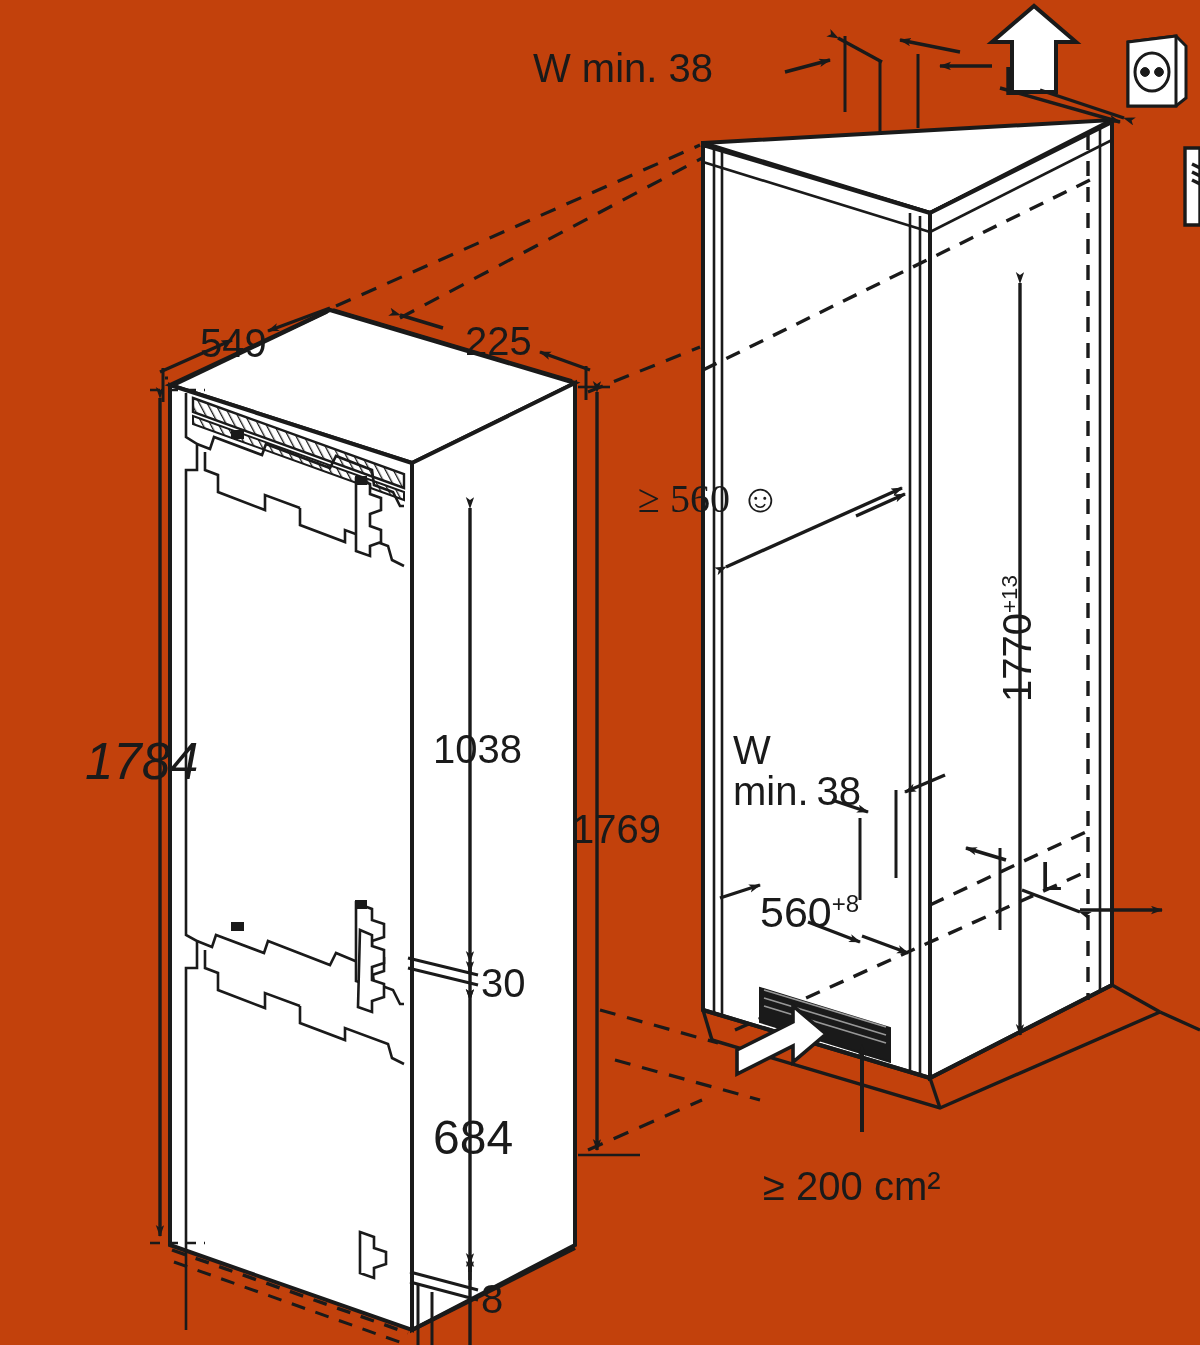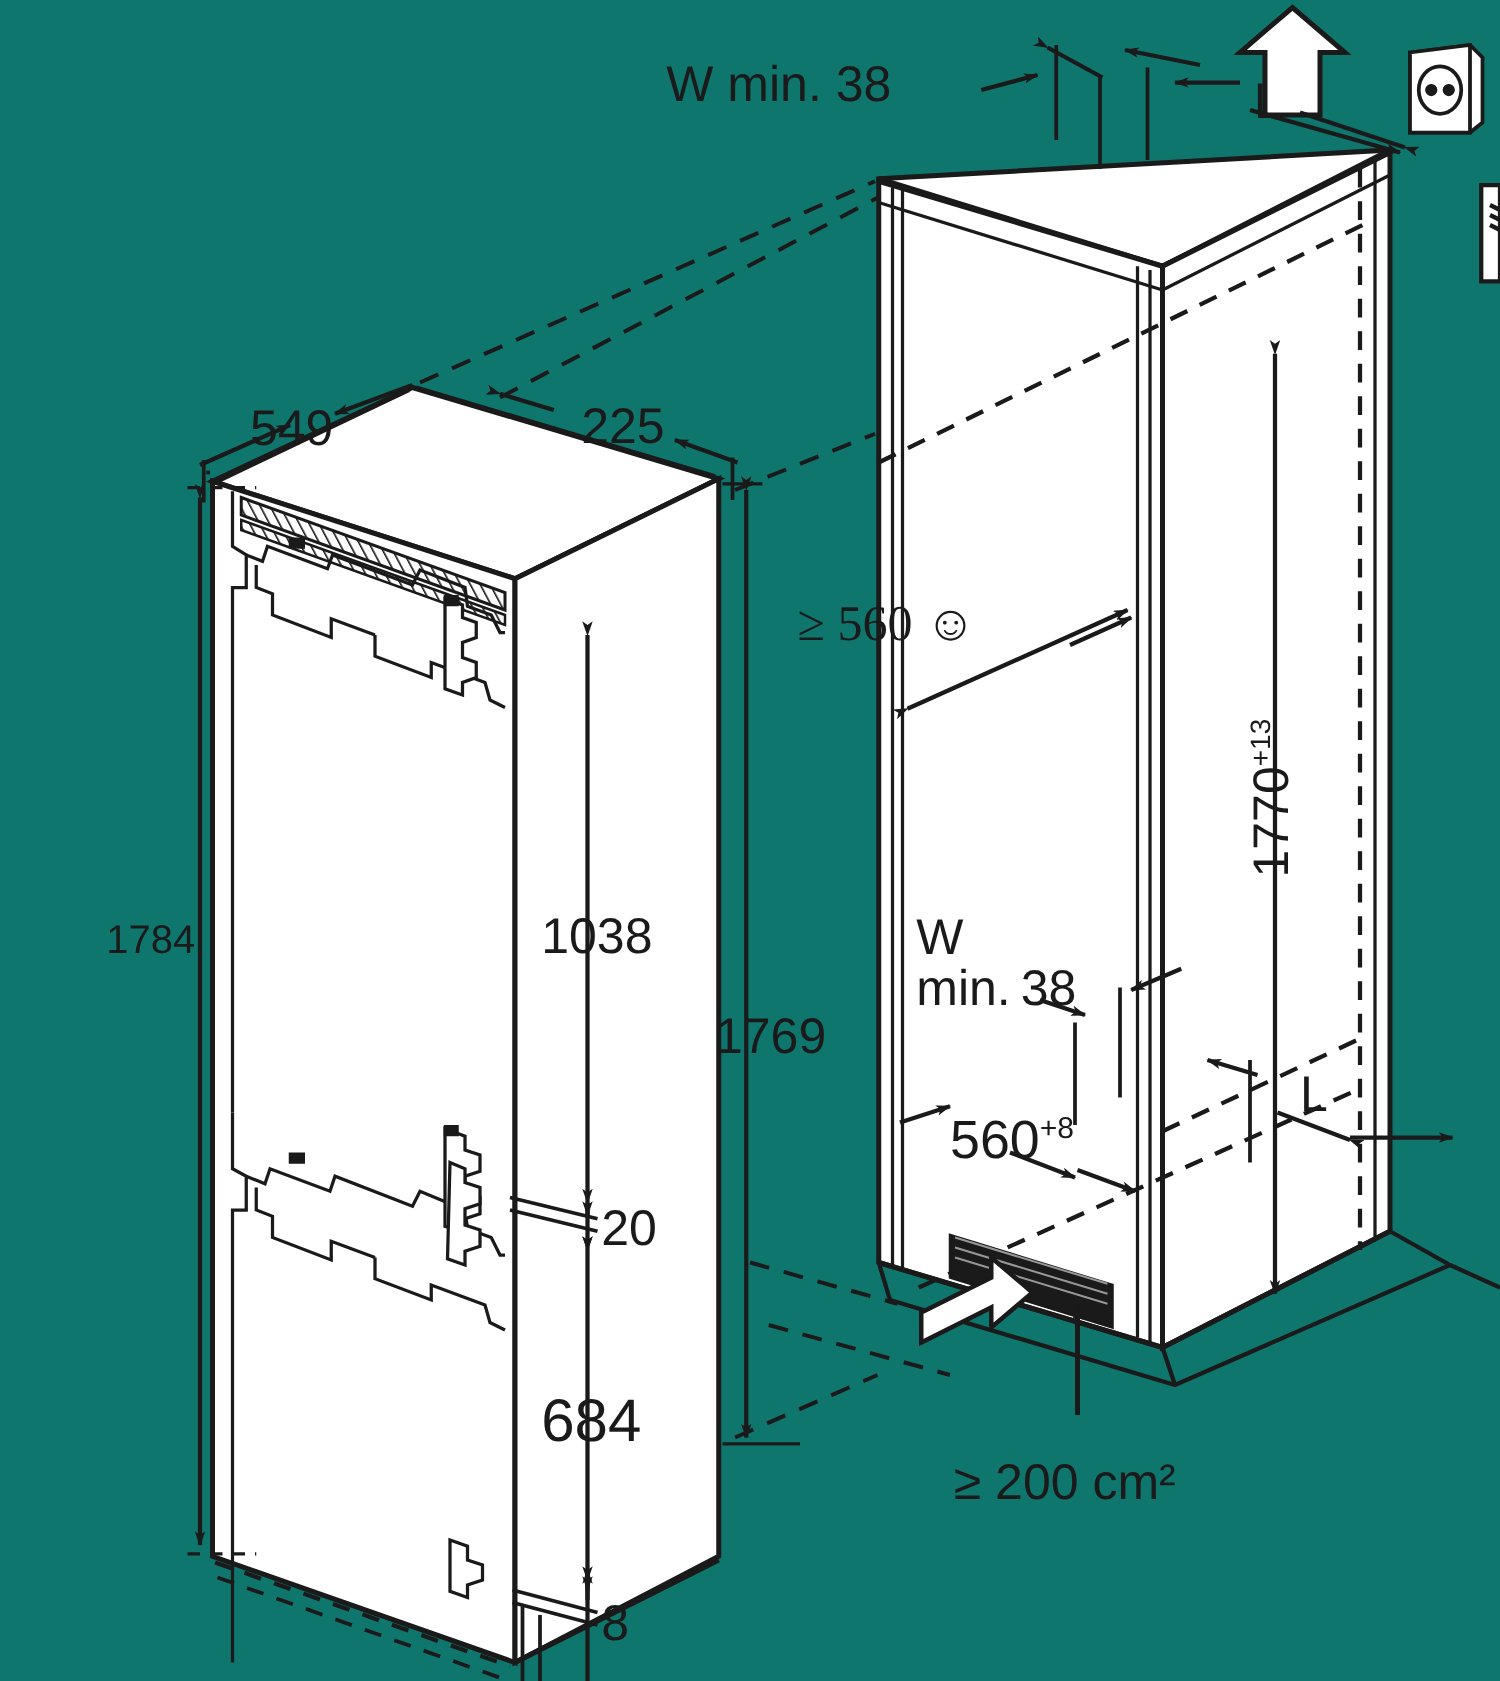--- a/index.html
+++ b/index.html
@@ -4,21 +4,21 @@
 <style>
   html, body {
     margin: 0;
     padding: 0;
     background: #ffffff;
   }
   #sheet {
     position: relative;
     width: 1200px;
     height: 1345px;
-    background: #0f766e;
+    background: #c2410c;
     font-family: "Liberation Sans", sans-serif;
     overflow: hidden;
   }
   #drawing {
     position: absolute;
     left: 0;
     top: 0;
     width: 1200px;
     height: 1345px;
   }
@@ -264,40 +264,40 @@
 
   <div class="lbl" style="left:465px; top:320px; font-size:40px;">225</div>
 
 
   <div class="lbl" style="left:638px; top:478px; font-size:40px;font-family:Liberation Serif, serif;">≥ 560 ☺</div>
 
   <div class="lbl rot90" style="left:1038px; top:660px; font-size:40px;">
     <span>1770</span><sup>+13</sup>
   </div>
 
-  <div class="lbl" style="left:85px; top:735px; font-size:32px;">1784</div>
+  <div class="lbl" style="left:85px; top:735px; font-size:51px;font-style:italic;">1784</div>
 
   <div class="lbl" style="left:433px; top:728px; font-size:40px;">1038</div>
 
   <div class="lbl" style="left:572px; top:808px; font-size:40px;">1769</div>
 
   <div class="lbl two-line" style="left:733px; top:730px; font-size:40px;">
     <div>W</div>
     <div>min. 38</div>
   </div>
 
   <div class="lbl" style="left:1040px; top:855px; font-size:40px;">L</div>
 
   <div class="lbl" style="left:1003px; top:60px; font-size:40px;">L</div>
 
   <div class="lbl" style="left:760px; top:890px; font-size:43px;">
     <span>560</span><sup>+8</sup>
   </div>
 
-  <div class="lbl" style="left:481px; top:962px; font-size:40px;">20</div>
+  <div class="lbl" style="left:481px; top:962px; font-size:40px;">30</div>
 
   <div class="lbl" style="left:433px; top:1113px; font-size:48px;">684</div>
 
   <div class="lbl" style="left:763px; top:1165px; font-size:40px;">≥ 200 cm²</div>
 
   <div class="lbl" style="left:481px; top:1278px; font-size:40px;">8</div>
 
 </div>
 
 </body></html>

